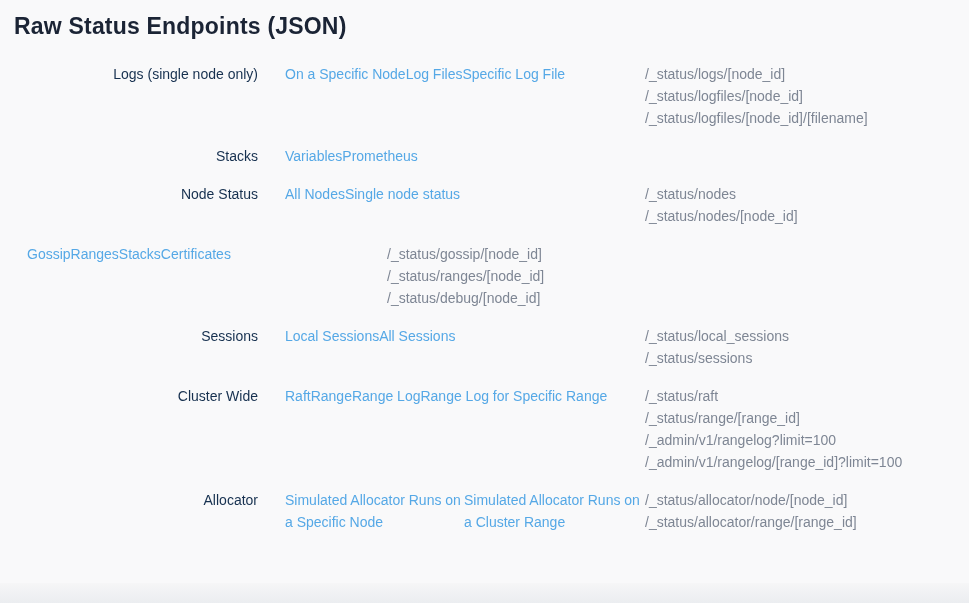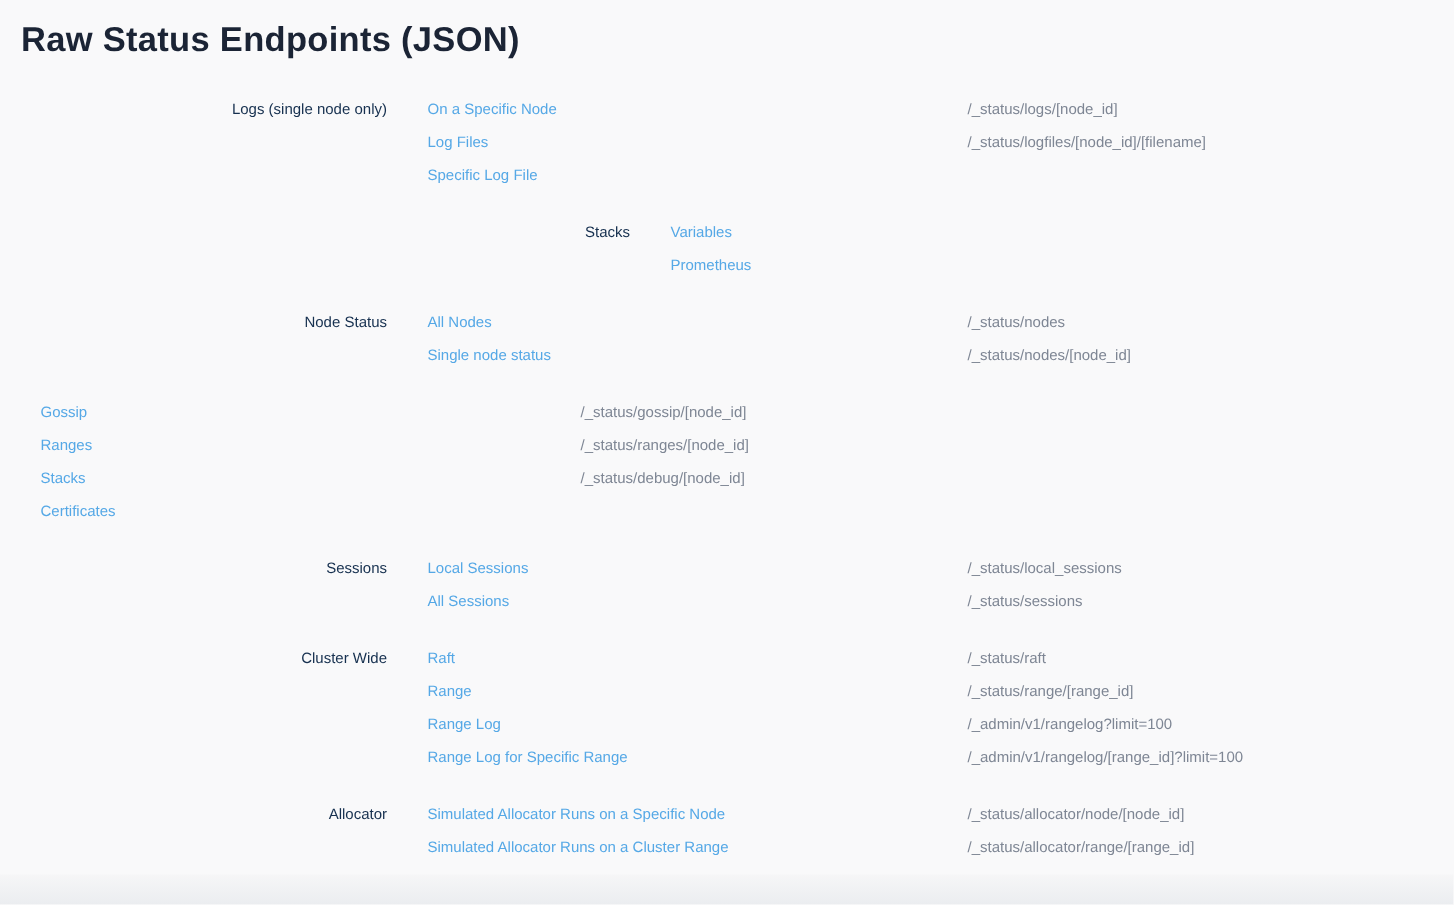--- a/index.html
+++ b/index.html
@@ -19,35 +19,34 @@
     font-weight: 600;
     letter-spacing: 0.2px;
     color: var(--title, #1b2435);
   }
   .groups {
     margin-top: 23px;
   }
   .group {
     display: flex;
     margin-bottom: 16px;
-    font-size: 10px;
+    font-size: 14px;
     line-height: 22px;
-    justify-content: center;
   }
   .cat {
     width: 258px;
     text-align: right;
     color: var(--category, #16304f);
     flex-shrink: 0;
   }
   .links {
     width: 360px;
     margin-left: 27px;
     display: flex;
-    flex-direction: column;
+    flex-direction: row;
     flex-shrink: 0;
   }
   .paths {
     flex: 1;
     display: flex;
     flex-direction: column;
     color: var(--path, #7e8694);
   }
   .link {
     color: var(--link, #55a8e6);
@@ -73,20 +72,21 @@
 <div class="groups">
   <div class="group">
     <div class="cat">Logs (single node only)</div>
     <div class="links">
         <a class="link" href="#">On a Specific Node</a>
         <a class="link" href="#">Log Files</a>
         <a class="link" href="#">Specific Log File</a>
       </div>
     <div class="paths">
         <div class="path-line">/_status/logs/[node_id]</div>
+        <div class="path-line">/_status/logfiles/[node_id]</div>
         <div class="path-line">/_status/logfiles/[node_id]/[filename]</div>
       </div>
   </div>
 
   <div class="group">
     <div class="cat">Stacks</div>
     <div class="links">
         <a class="link" href="#">Variables</a>
         <a class="link" href="#">Prometheus</a>
       </div>

